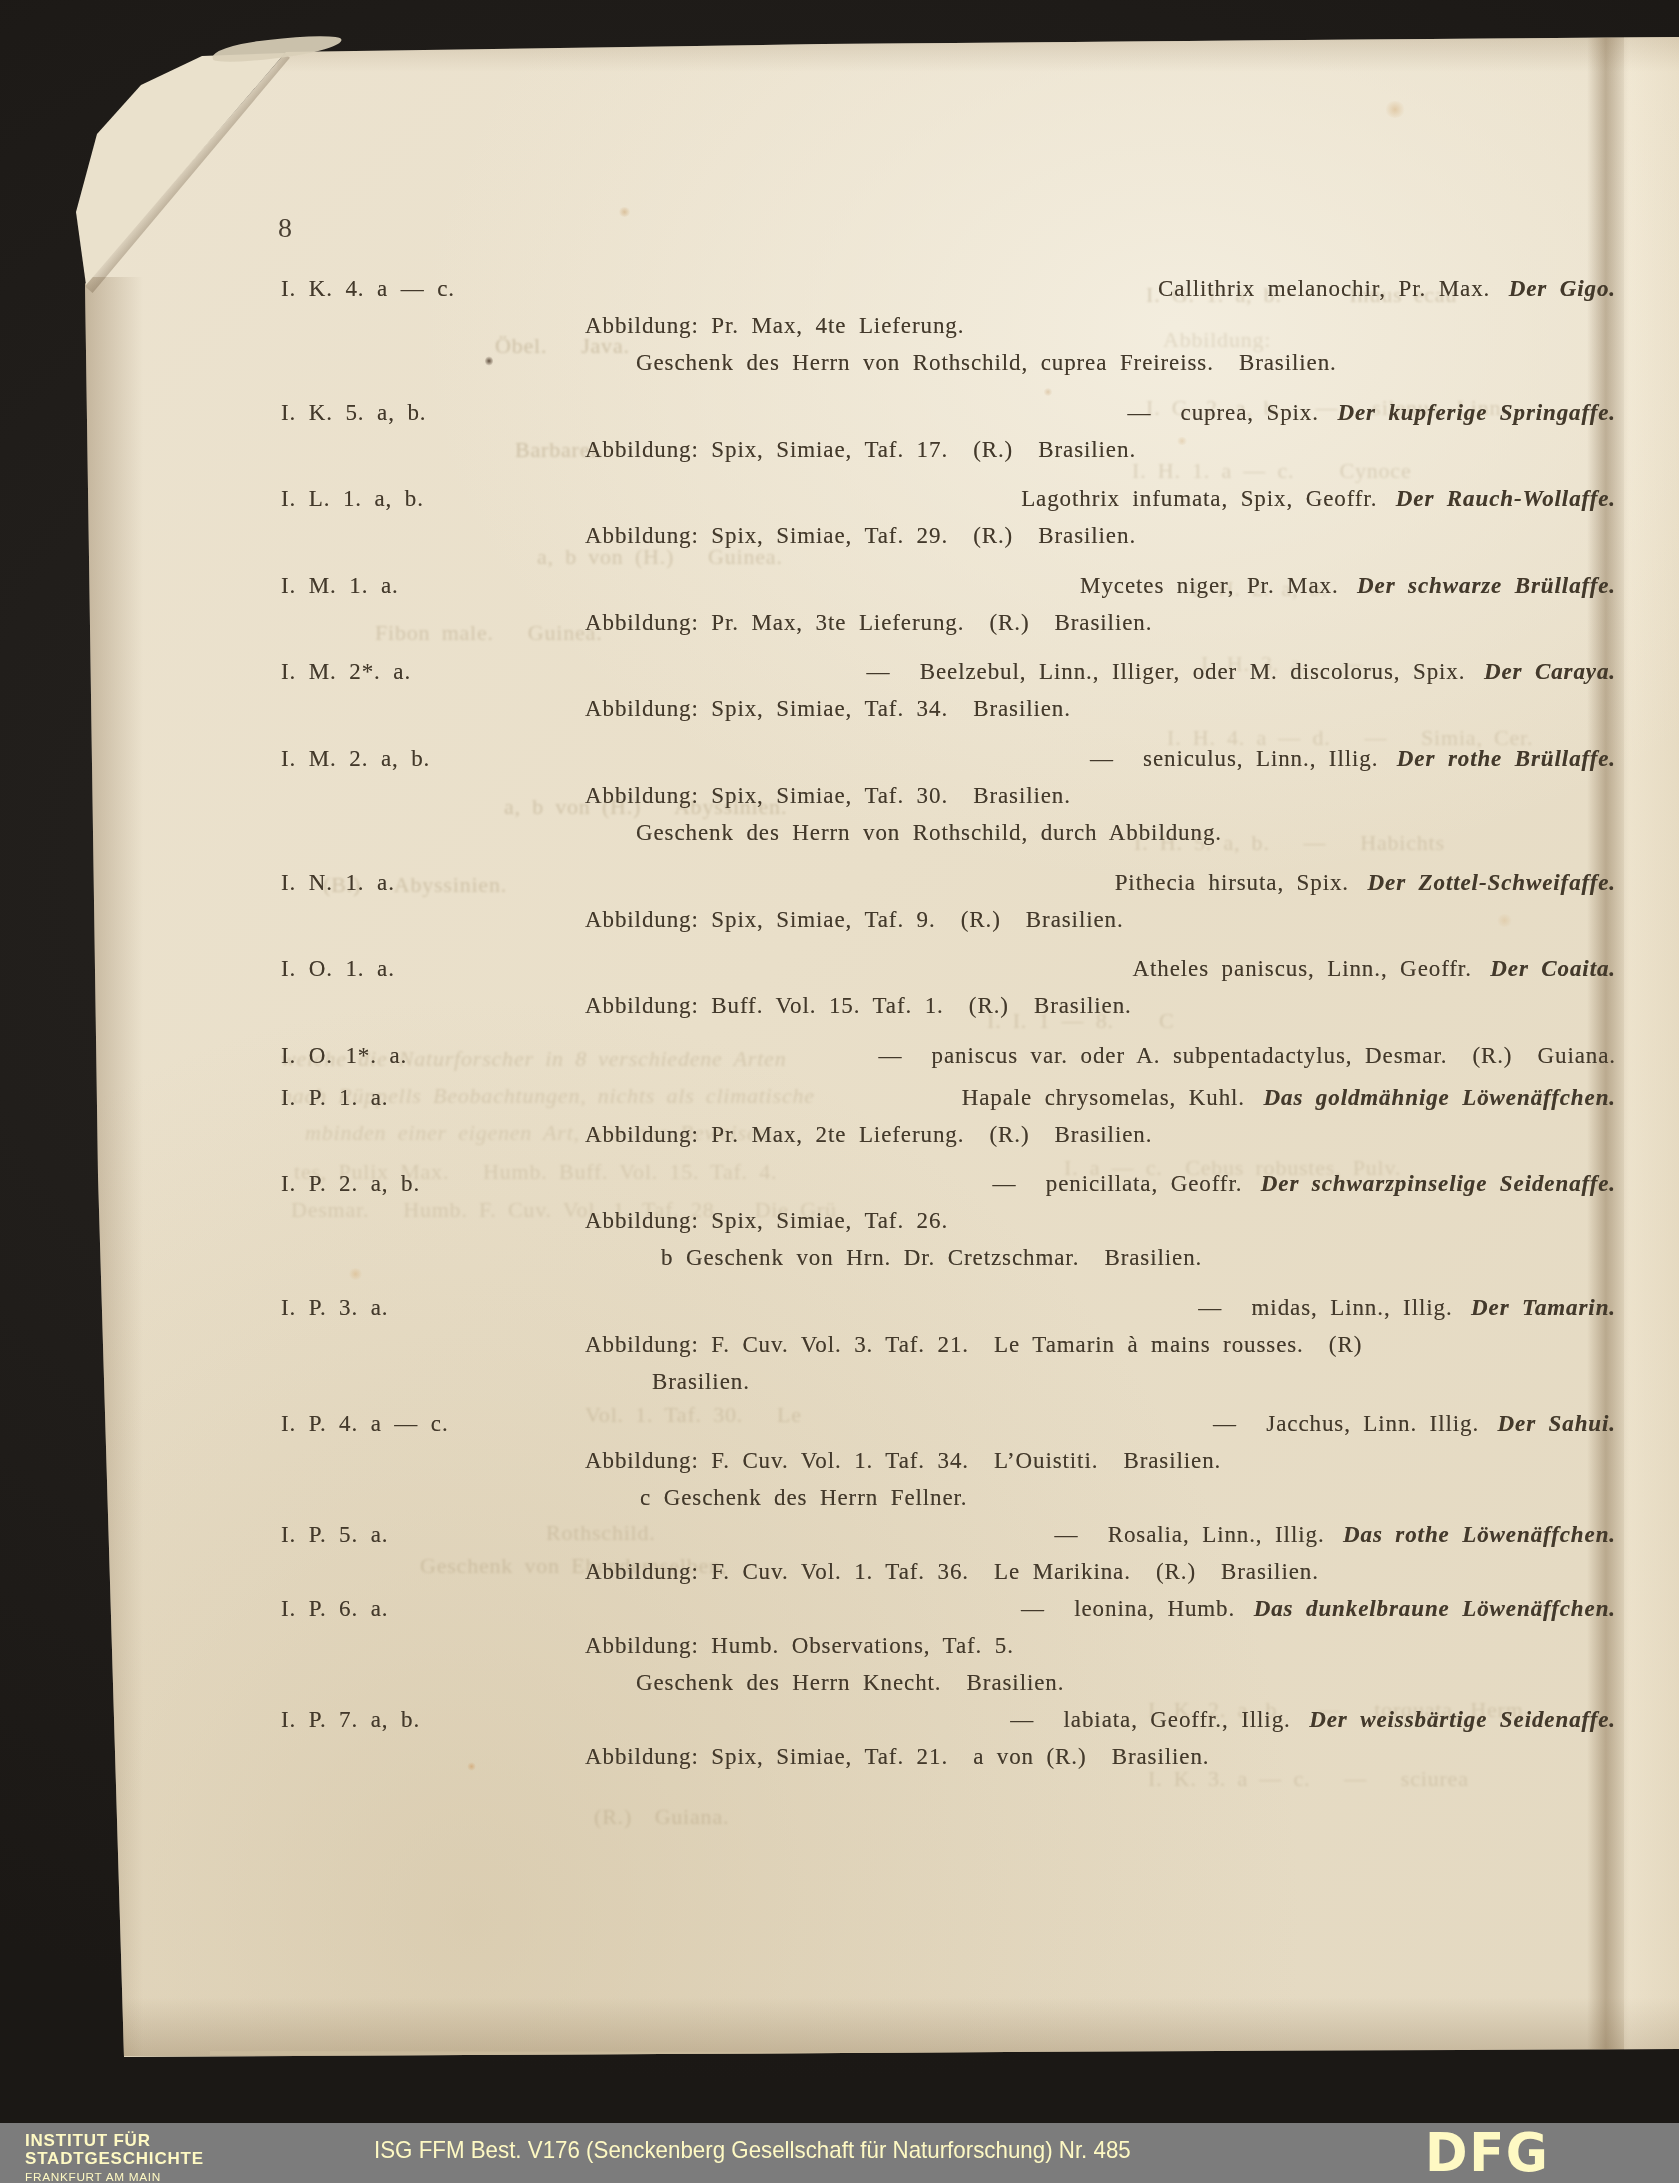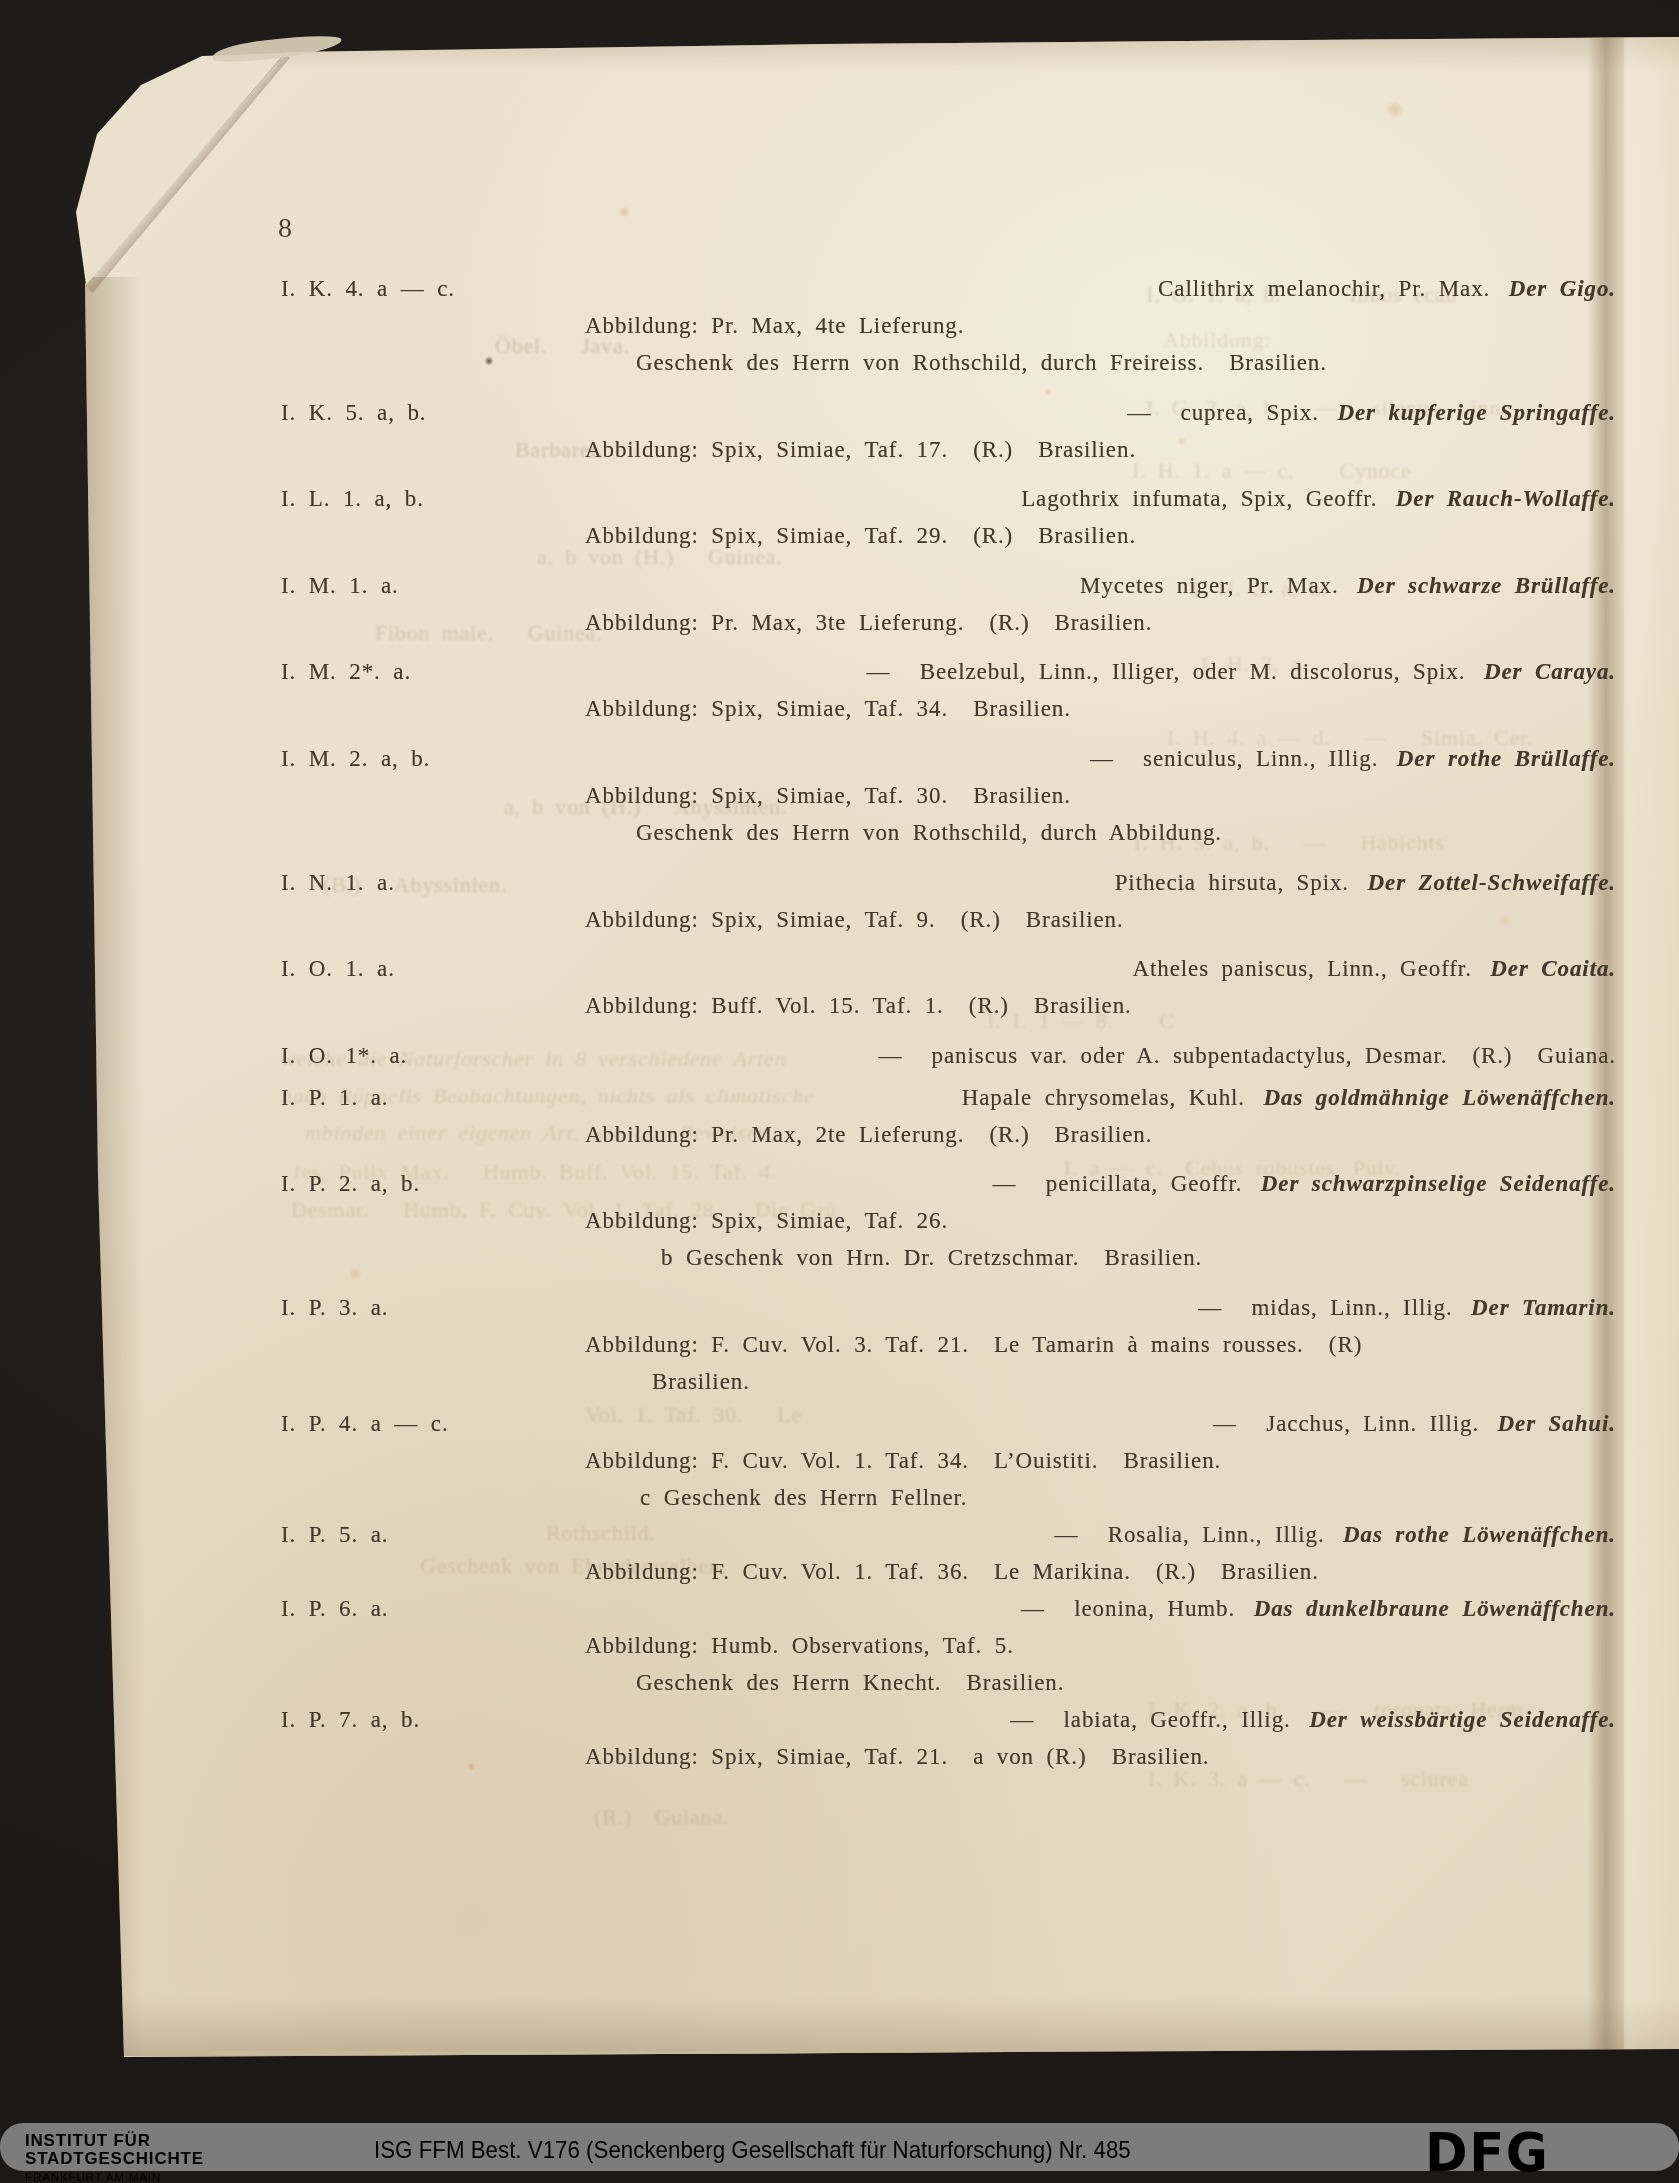--- a/index.html
+++ b/index.html
@@ -44,22 +44,22 @@
   .sub{padding-left:304px;}
   .sub.geschenk{padding-left:355px;}
   .sub.geschenk-b{padding-left:380px;}
   .sub.geschenk-c{padding-left:359px;}
   .sub.cont{padding-left:371px;}
   
   .ghost{position:absolute;font-size:22px;color:#95805a;filter:blur(1.2px);white-space:pre;
     letter-spacing:0.8px;word-spacing:5px;pointer-events:none;}
   .ghost.it{font-style:italic;}
   
-  .footer{position:absolute;left:0;top:2123px;width:1679px;height:48px;background:#7c7c7c;
-    font-family:"Liberation Sans","DejaVu Sans",sans-serif;color:#000000;border-radius:23px;}
+  .footer{position:absolute;left:0;top:2123px;width:1679px;height:60px;background:#7c7c7c;
+    font-family:"Liberation Sans","DejaVu Sans",sans-serif;color:#fef9c3;}
   .isg{position:absolute;left:25px;top:9.2px;line-height:17.6px;font-weight:bold;font-size:17px;letter-spacing:0.8px;}
   .isg .small{font-weight:normal;font-size:11.8px;line-height:14.3px;letter-spacing:0.7px;margin-top:3px;}
   .ref{position:absolute;left:374px;top:13.4px;font-size:24px;letter-spacing:0;transform:scaleX(.93);transform-origin:left center;white-space:pre;}
   .dfg{position:absolute;left:1425px;top:3.4px;font-family:"DejaVu Sans","Liberation Sans",sans-serif;
     font-weight:bold;font-size:54px;line-height:54px;letter-spacing:1.7px;transform:scaleX(.95);transform-origin:left center;}
 </style>
 </head>
 <body>
 
 <div class="stage">
@@ -110,21 +110,21 @@
     <div class="spot" style="left:348px;top:1268px;width:15px;height:11.8px;background:radial-gradient(circle,rgba(210,160,94,.35),rgba(210,160,94,0) 70%);"></div>
     <div class="spot" style="left:467px;top:1762px;width:9.2px;height:9.2px;background:radial-gradient(circle,rgba(204,143,79,.5),rgba(204,143,79,0) 70%);"></div>
     <div class="spot" style="left:1496px;top:914px;width:17px;height:13.4px;background:radial-gradient(circle,rgba(216,184,138,.4),rgba(216,184,138,0) 70%);"></div>
     <div class="spot" style="left:1176px;top:437px;width:11.8px;height:8.4px;background:radial-gradient(circle,rgba(200,158,100,.30),rgba(200,158,100,0) 70%);"></div>
 
     <div class="pageno">8</div>
     <div class="entries" id="entries">
         <div class="entry gap-normal">
           <div class="line main"><span class="eid">I. K. 4. a — c.</span><span class="etext"><span class="ename">Callithrix melanochir, Pr. Max.</span><span class="etitle">Der Gigo.</span></span></div>
           <div class="line sub abbildung"><span>Abbildung: Pr. Max, 4te Lieferung.</span></div>
-          <div class="line sub geschenk"><span>Geschenk des Herrn von Rothschild, durch Freireiss.  Brasilien.</span></div>
+          <div class="line sub geschenk"><span>Geschenk des Herrn von Rothschild, cuprea Freireiss.  Brasilien.</span></div>
         </div>
         <div class="entry gap-normal">
           <div class="line main"><span class="eid">I. K. 5. a, b.</span><span class="etext"><span class="dash">—</span><span class="ename">cuprea, Spix.</span><span class="etitle">Der kupferige Springaffe.</span></span></div>
           <div class="line sub abbildung"><span>Abbildung: Spix, Simiae, Taf. 17.  (R.)  Brasilien.</span></div>
         </div>
         <div class="entry gap-normal">
           <div class="line main"><span class="eid">I. L. 1. a, b.</span><span class="etext"><span class="ename">Lagothrix infumata, Spix, Geoffr.</span><span class="etitle">Der Rauch-Wollaffe.</span></span></div>
           <div class="line sub abbildung"><span>Abbildung: Spix, Simiae, Taf. 29.  (R.)  Brasilien.</span></div>
         </div>
         <div class="entry gap-normal">

